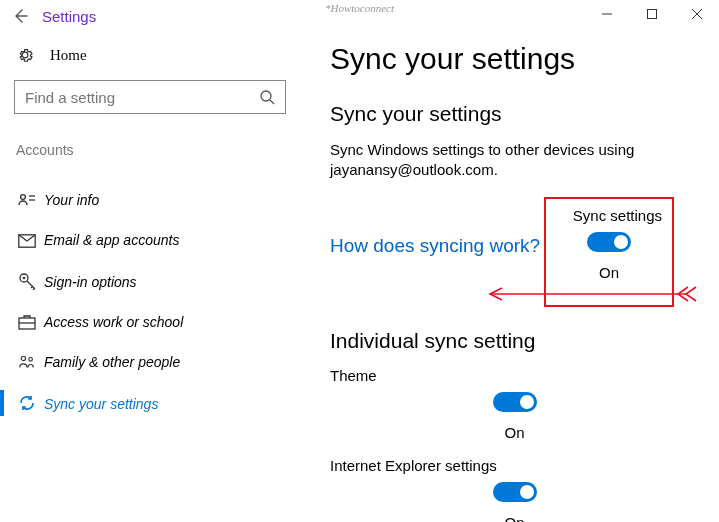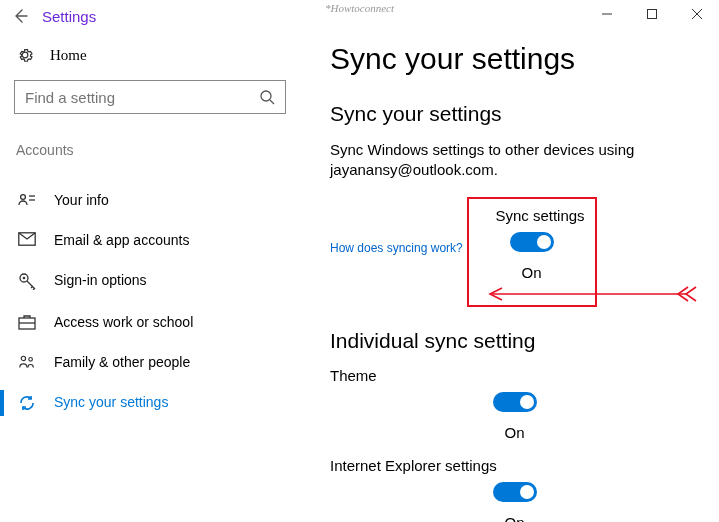--- a/index.html
+++ b/index.html
@@ -94,26 +94,27 @@
   }
   .searchbox .sicon { color: #555; }
   .section-label {
     color: #777;
     font-size: 14px;
     margin-bottom: 22px;
     padding-left: 2px;
   }
   .nav-item {
     display: flex;
-    align-items: flex-start;
-    gap: 18px;
+    align-items: flex-end;
+    gap: 8px;
     padding: 12px 4px;
     cursor: pointer;
     color: #000;
     position: relative;
+    font-style: italic;
   }
   .nav-item .nicon { width: 18px; display:flex; justify-content:center; color:#333; }
   .nav-item.active {
     color: #0078D7;
   }
   .nav-item.active .nicon { color:#0078D7; }
   .nav-item.active::before {
     content:"";
     position:absolute;
     left:-14px;
@@ -138,21 +139,21 @@
     margin-bottom: 14px;
   }
   .desc {
     font-size: 15px;
     color: #000;
     margin-bottom: 16px;
     line-height: 1.35;
   }
   .link {
     color: #0066CC;
-    font-size: 12px;
+    font-size: 19px;
     cursor: pointer;
     margin-bottom: 4px;
     display: inline-block;
   }
   .highlight-box {
     border: 2px solid #E81123;
     padding: 8px 10px 24px 10px;
     display: inline-block;
     margin-bottom: 22px;
     width: 130px;

